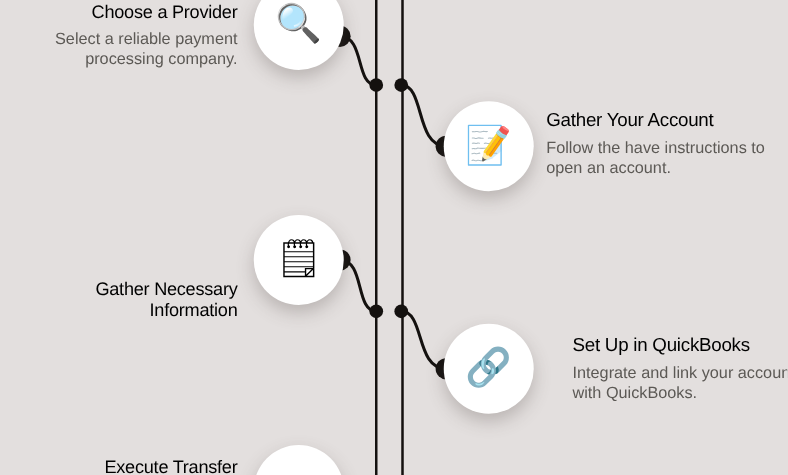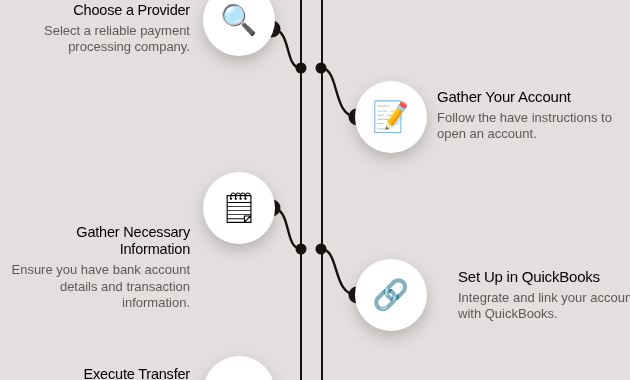--- a/index.html
+++ b/index.html
@@ -129,21 +129,20 @@
   <div class="step-text left-align" style="left:437px; top:88px; width:180px;">
     <p class="step-title big">Gather Your Account</p>
     <p class="step-desc">Follow the have instructions to open an account.</p>
   </div>
 
   <div class="bubble" style="left:203px; top:172px; width:72px; height:72px;">
     <span class="glyph">🗒</span>
   </div>
   <div class="step-text right-align" style="left:10px; top:176px; width:180px;margin-top:48px;">
     <p class="step-title">Gather Necessary Information</p>
-    <p class="step-desc">Ensure you have bank account details and transaction information.</p>
   </div>
 
   <div class="bubble" style="left:355px; top:259px; width:72px; height:72px;">
     <span class="glyph">🔗</span>
   </div>
   <div class="step-text left-align" style="left:458px; top:268px; width:180px;">
     <p class="step-title big">Set Up in QuickBooks</p>
     <p class="step-desc">Integrate and link your account with QuickBooks.</p>
   </div>
 

